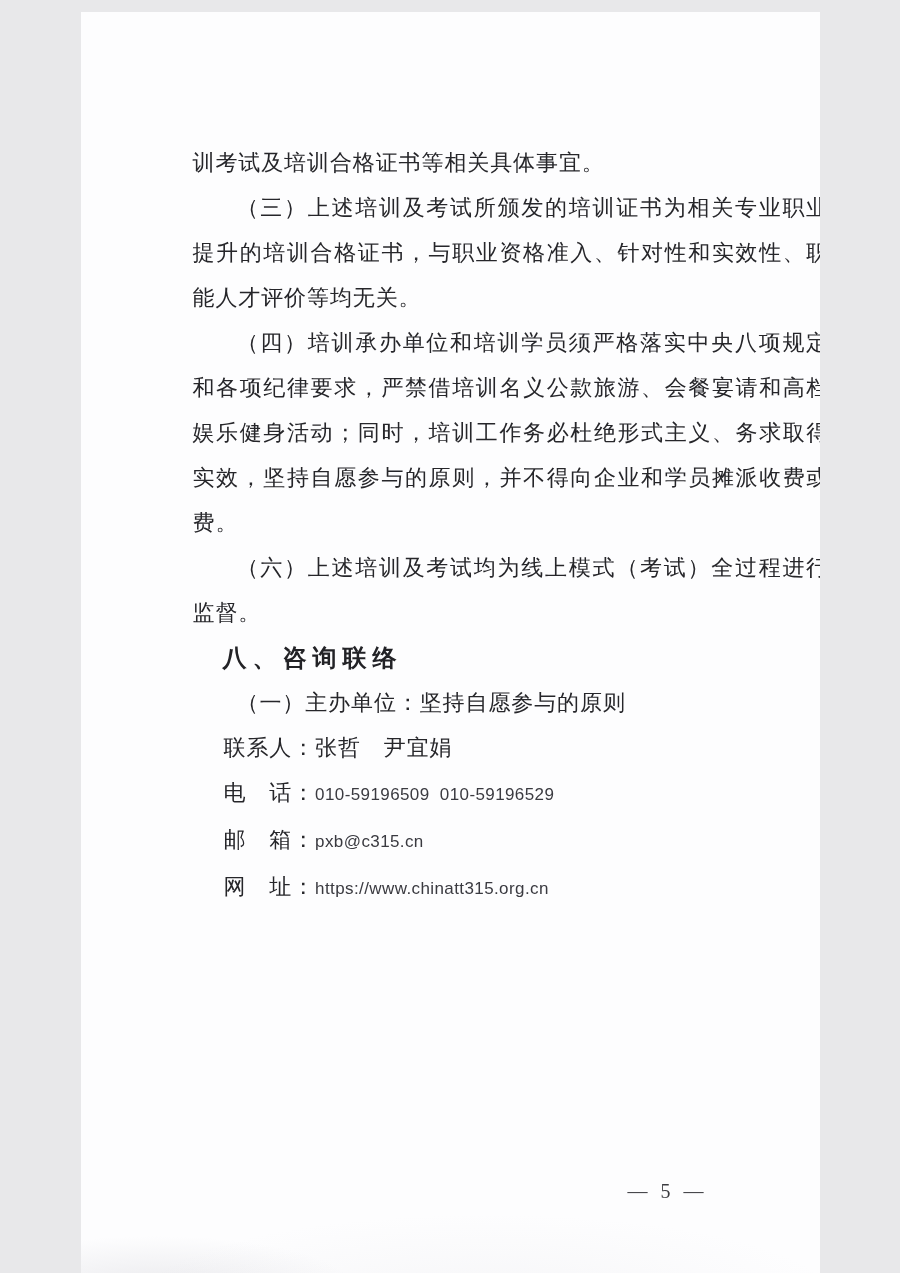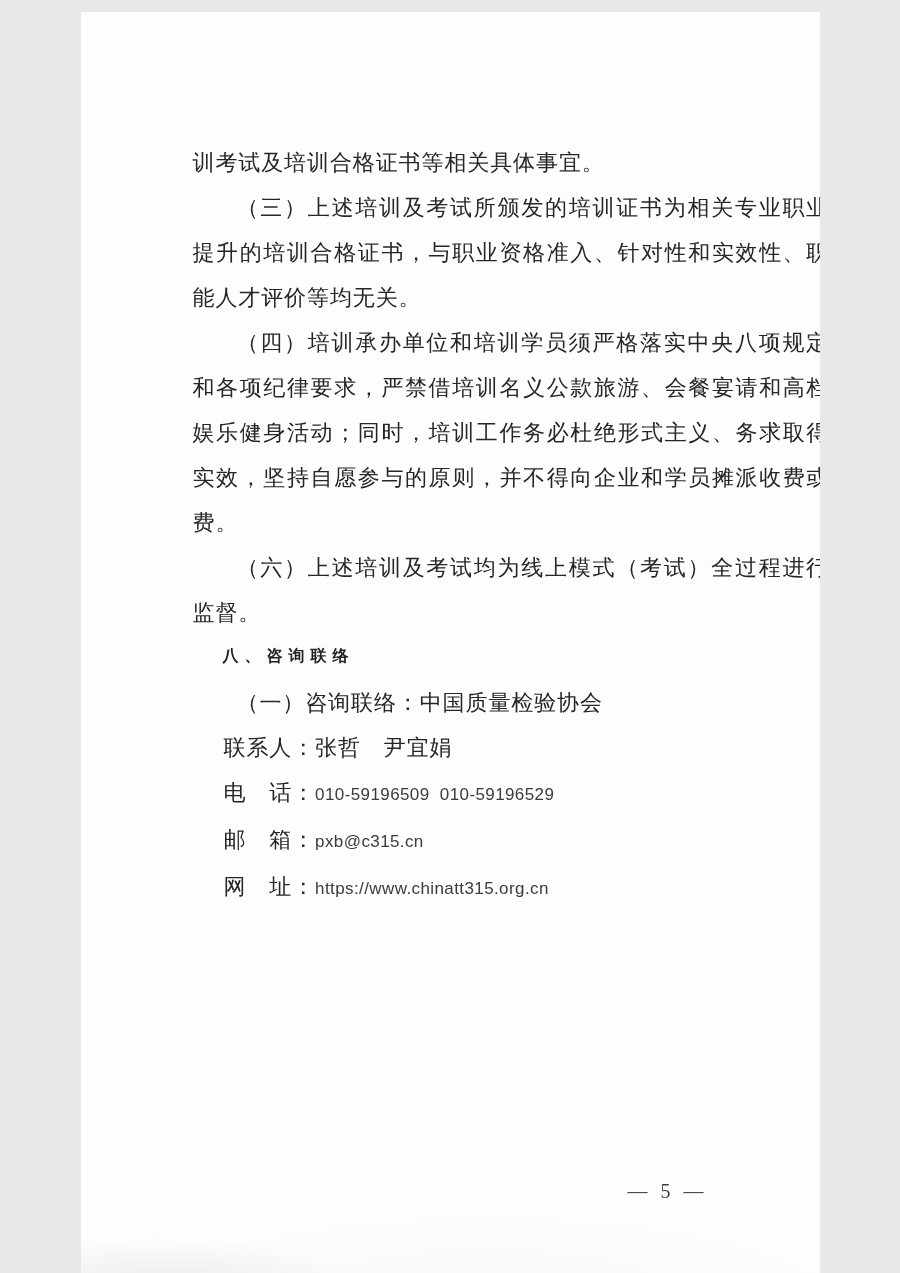--- a/index.html
+++ b/index.html
@@ -33,23 +33,23 @@
     letter-spacing: 0.9px;
     text-align: justify;
     white-space: pre-wrap;
   }
   .body.indent {
     text-indent: 2em;
   }
   .heading {
     margin: 0;
     margin-left: 30px;
-    font-family: Liberation Mono, monospace;
+    font-family: Liberation Sans, sans-serif;
     font-weight: 700;
-    font-size: 16px;
+    font-size: 24px;
     line-height: 45px;
     letter-spacing: 6px;
     color: #222226;
   }
   .contact-line {
     margin: 0 0 0 31px;
     font-size: 22px;
     line-height: 45px;
     letter-spacing: 0.9px;
     white-space: pre-wrap;
@@ -81,21 +81,21 @@
 
     <p class="body indent">（三）上述培训及考试所颁发的培训证书为相关专业职业能力提升的培训合格证书，与职业资格准入、针对性和实效性、职业技能人才评价等均无关。</p>
 
     <p class="body indent">（四）培训承办单位和培训学员须严格落实中央八项规定精神和各项纪律要求，严禁借培训名义公款旅游、会餐宴请和高档消费娱乐健身活动；同时，培训工作务必杜绝形式主义、务求取得培训实效，坚持自愿参与的原则，并不得向企业和学员摊派收费或乱收费。</p>
 
 
     <p class="body indent">（六）上述培训及考试均为线上模式（考试）全过程进行指导监督。</p>
 
     <h2 class="heading">八、咨询联络</h2>
 
-    <p class="body indent">（一）咨询联络：中国质量检验协会</p>
+    <p class="body indent">（一）主办单位：坚持自愿参与的原则</p>
 
     <p class="contact-line"><span>联系人：</span><span>张哲　尹宜娟</span></p>
 
     <p class="contact-line"><span>电　话：</span><span class="latin">010-59196509  010-59196529</span></p>
 
     <p class="contact-line"><span>邮　箱：</span><span class="latin">pxb@c315.cn</span></p>
 
     <p class="contact-line"><span>网　址：</span><span class="latin">https://www.chinatt315.org.cn</span></p>
 
   </div>

